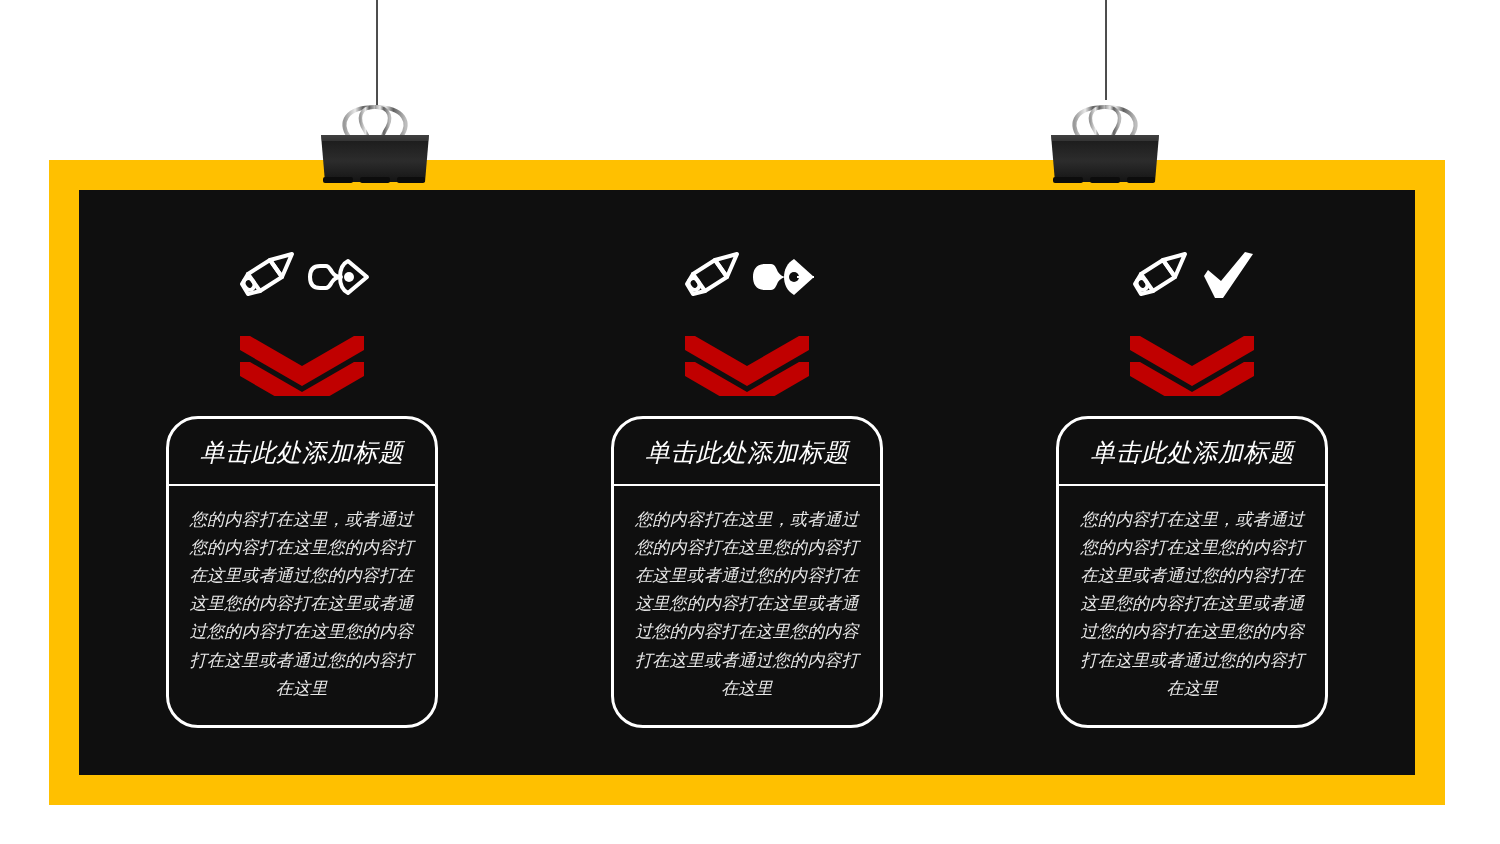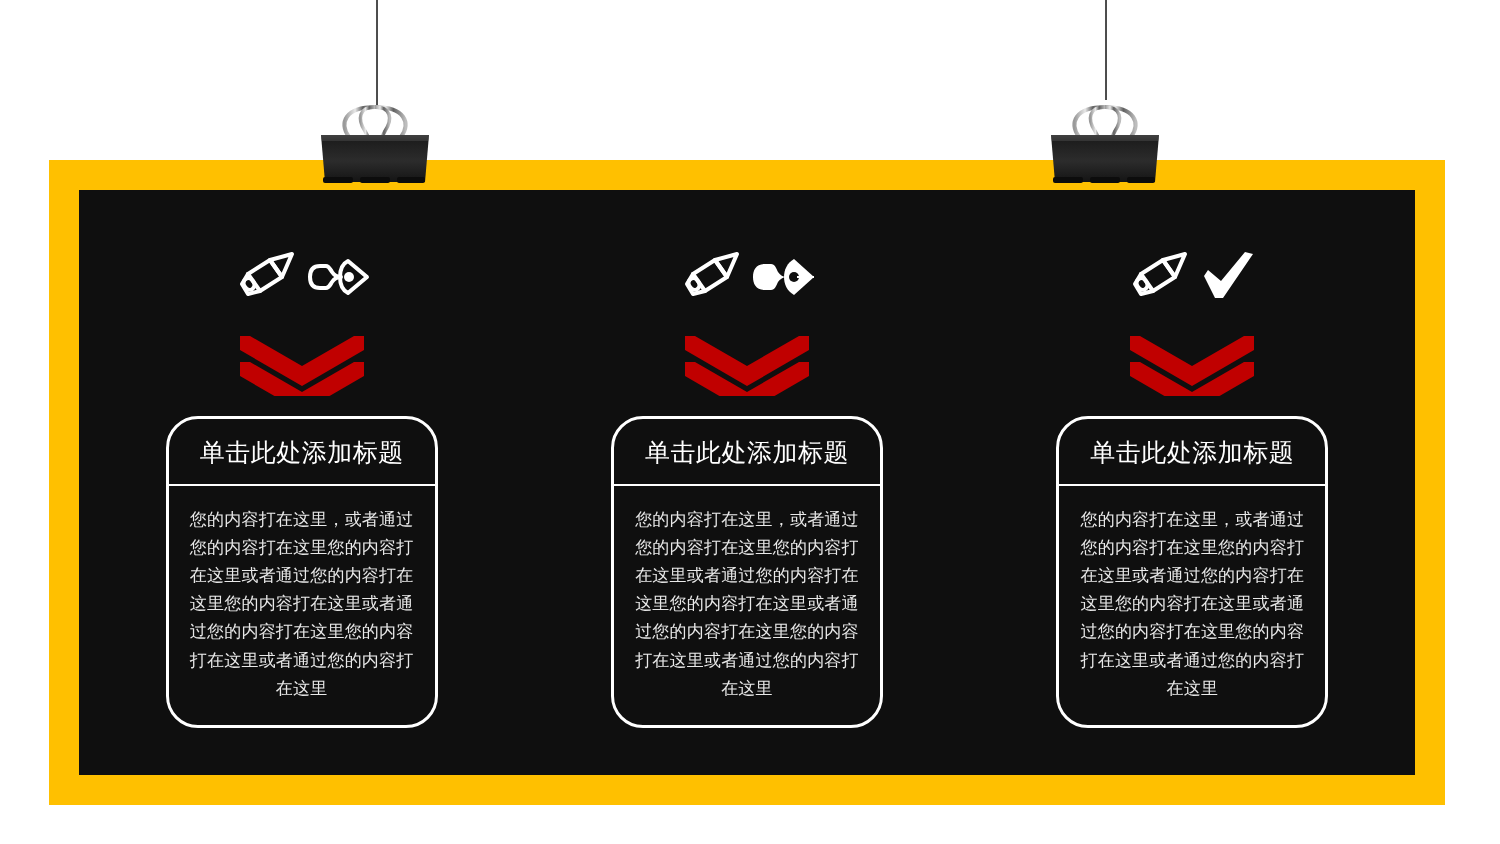--- a/index.html
+++ b/index.html
@@ -96,20 +96,21 @@
   .card {
     margin-top: 20px;
     width: 272px;
     border: 3px solid #ffffff;
     border-radius: 32px;
     box-sizing: border-box;
     background: transparent;
     display: flex;
     flex-direction: column;
     overflow: hidden;
+    font-style: italic;
   }
   .card-title {
     color: #ffffff;
     font-size: 25px;
     line-height: 1.1;
     text-align: center;
     padding: 20px 10px 17px;
     border-bottom: 2px solid #ffffff;
     letter-spacing: 0.5px;
   }

